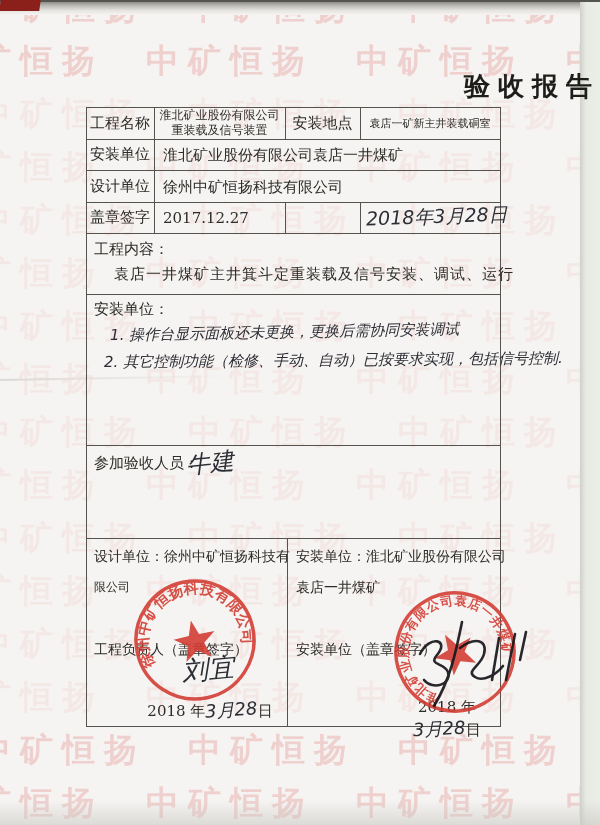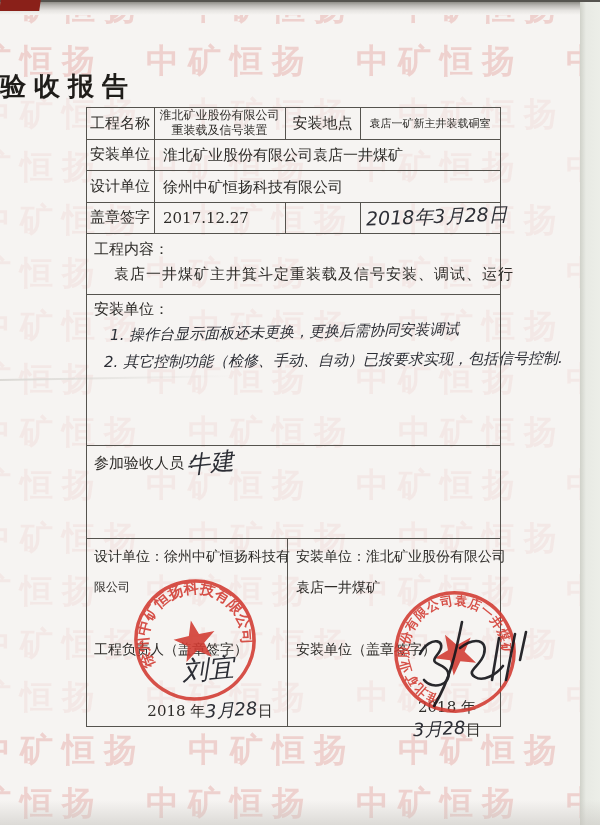--- a/index.html
+++ b/index.html
@@ -20,21 +20,21 @@
   .wm-layer{position:absolute;inset:0;overflow:hidden;z-index:1;pointer-events:none;}
   .wm-row{position:absolute;white-space:nowrap;font-family:"DejaVu Sans","Liberation Sans",sans-serif;
     font-weight:bold;font-size:33px;letter-spacing:9px;color:#e9b6b2;}
   
   .ln{position:absolute;background:#55534e;z-index:4;}
   .ln.h{height:1px;left:86px;width:415px;}
   .ln.v{width:1px;}
   
   .tx{position:absolute;z-index:5;}
   .cell{display:flex;align-items:center;justify-content:center;text-align:center;}
-  .title{left:0;top:69px;width:600px;text-align:left;font-size:26px;font-weight:bold;letter-spacing:8px;color:#1f1d1a;}
+  .title{left:0;top:69px;width:600px;text-align:right;font-size:26px;font-weight:bold;letter-spacing:8px;color:#1f1d1a;}
   .f15{font-size:15px;}
   .f13{font-size:11px;}
   .f12{font-size:12px;line-height:15px;}
   .hw{font-family:"DejaVu Sans","Liberation Sans",cursive,sans-serif;color:#2c2e35;
     font-style:italic;display:inline-block;}
   .stamp{position:absolute;z-index:6;opacity:.88;}
   .scrawl{position:absolute;z-index:7;}
 </style>
 </head>
 <body>

